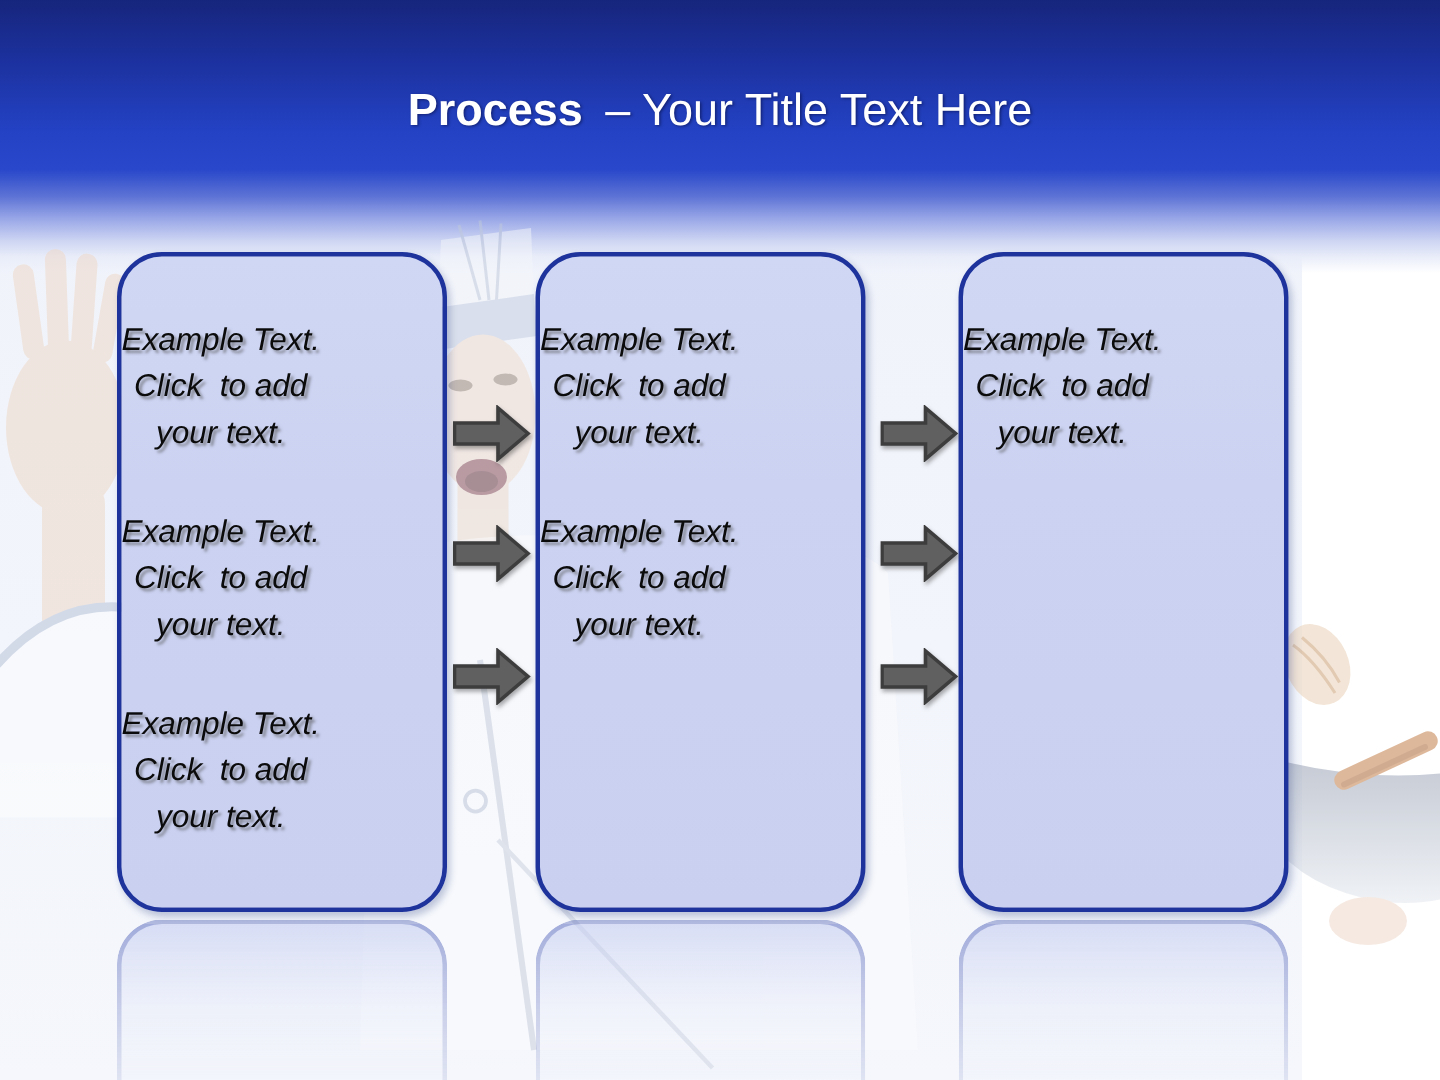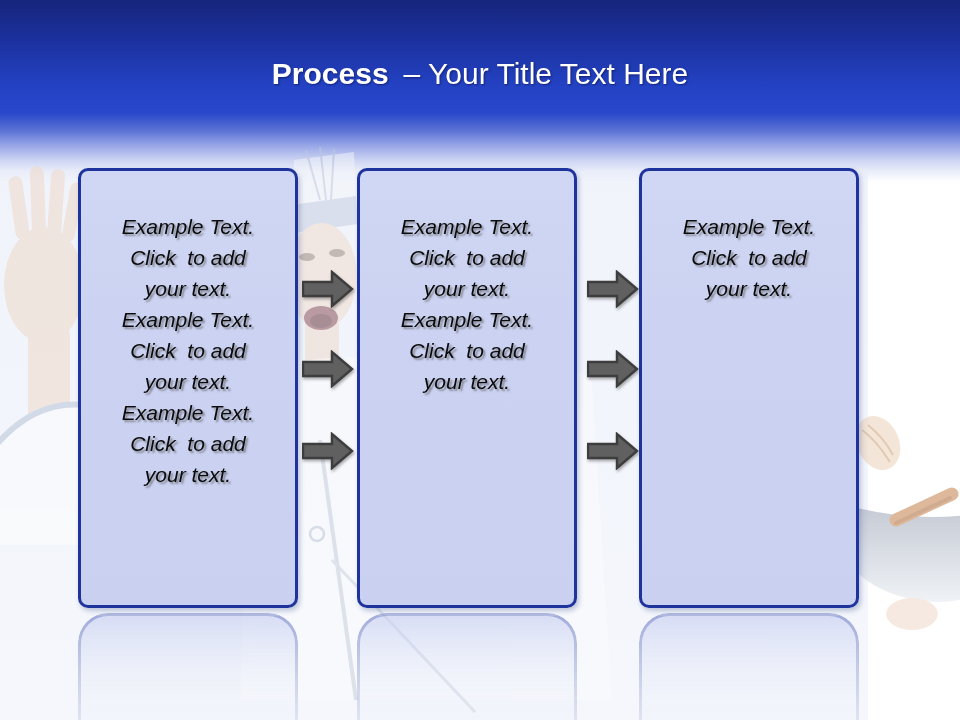--- a/index.html
+++ b/index.html
@@ -23,23 +23,23 @@
     text-align:center;color:var(--title-color,#fff);font-size:30px;line-height:42px;
     text-shadow:1px 1px 2px rgba(0,0,30,.45);}
   .t-bold{font-weight:bold;margin-right:15px;}
 
   
   .chef{position:absolute;left:0;top:0;width:960px;height:720px;z-index:1;}
 
   
   .box{position:absolute;top:168px;width:220px;height:440px;box-sizing:border-box;
     background:linear-gradient(180deg,#d0d7f4 0%,var(--box-fill,#ccd3f2) 35%,#c9d0f0 100%);
-    border:3px solid var(--box-border,#1e339c);border-radius:10px;z-index:2;
+    border:3px solid var(--box-border,#1e339c);border-radius:30px;z-index:2;
     box-shadow:2px 3px 5px rgba(40,60,130,.28);
-    display:flex;flex-direction:column;align-items:center;padding-top:40px;}
+    display:flex;flex-direction:column;align-items:flex-start;gap:35px;padding-top:40px;}
   .b1{left:78px}.b2{left:357px}.b3{left:639px}
   .txt{font-style:italic;font-size:21px;line-height:31px;color:var(--text-color,#0b0b0b);
     text-align:center;white-space:pre-wrap;
     text-shadow:2px 2px 2px rgba(80,80,80,.6);cursor:text;}
 
   
   .arrow{position:absolute;width:52px;height:38px;z-index:3;
     filter:drop-shadow(1.5px 2px 1.5px rgba(40,40,40,.4));}
   .arrow svg{display:block;width:100%;height:100%;}
   .arrow polygon{fill:var(--arrow-fill,#606060);stroke:var(--arrow-outline,#3d3d3d);

